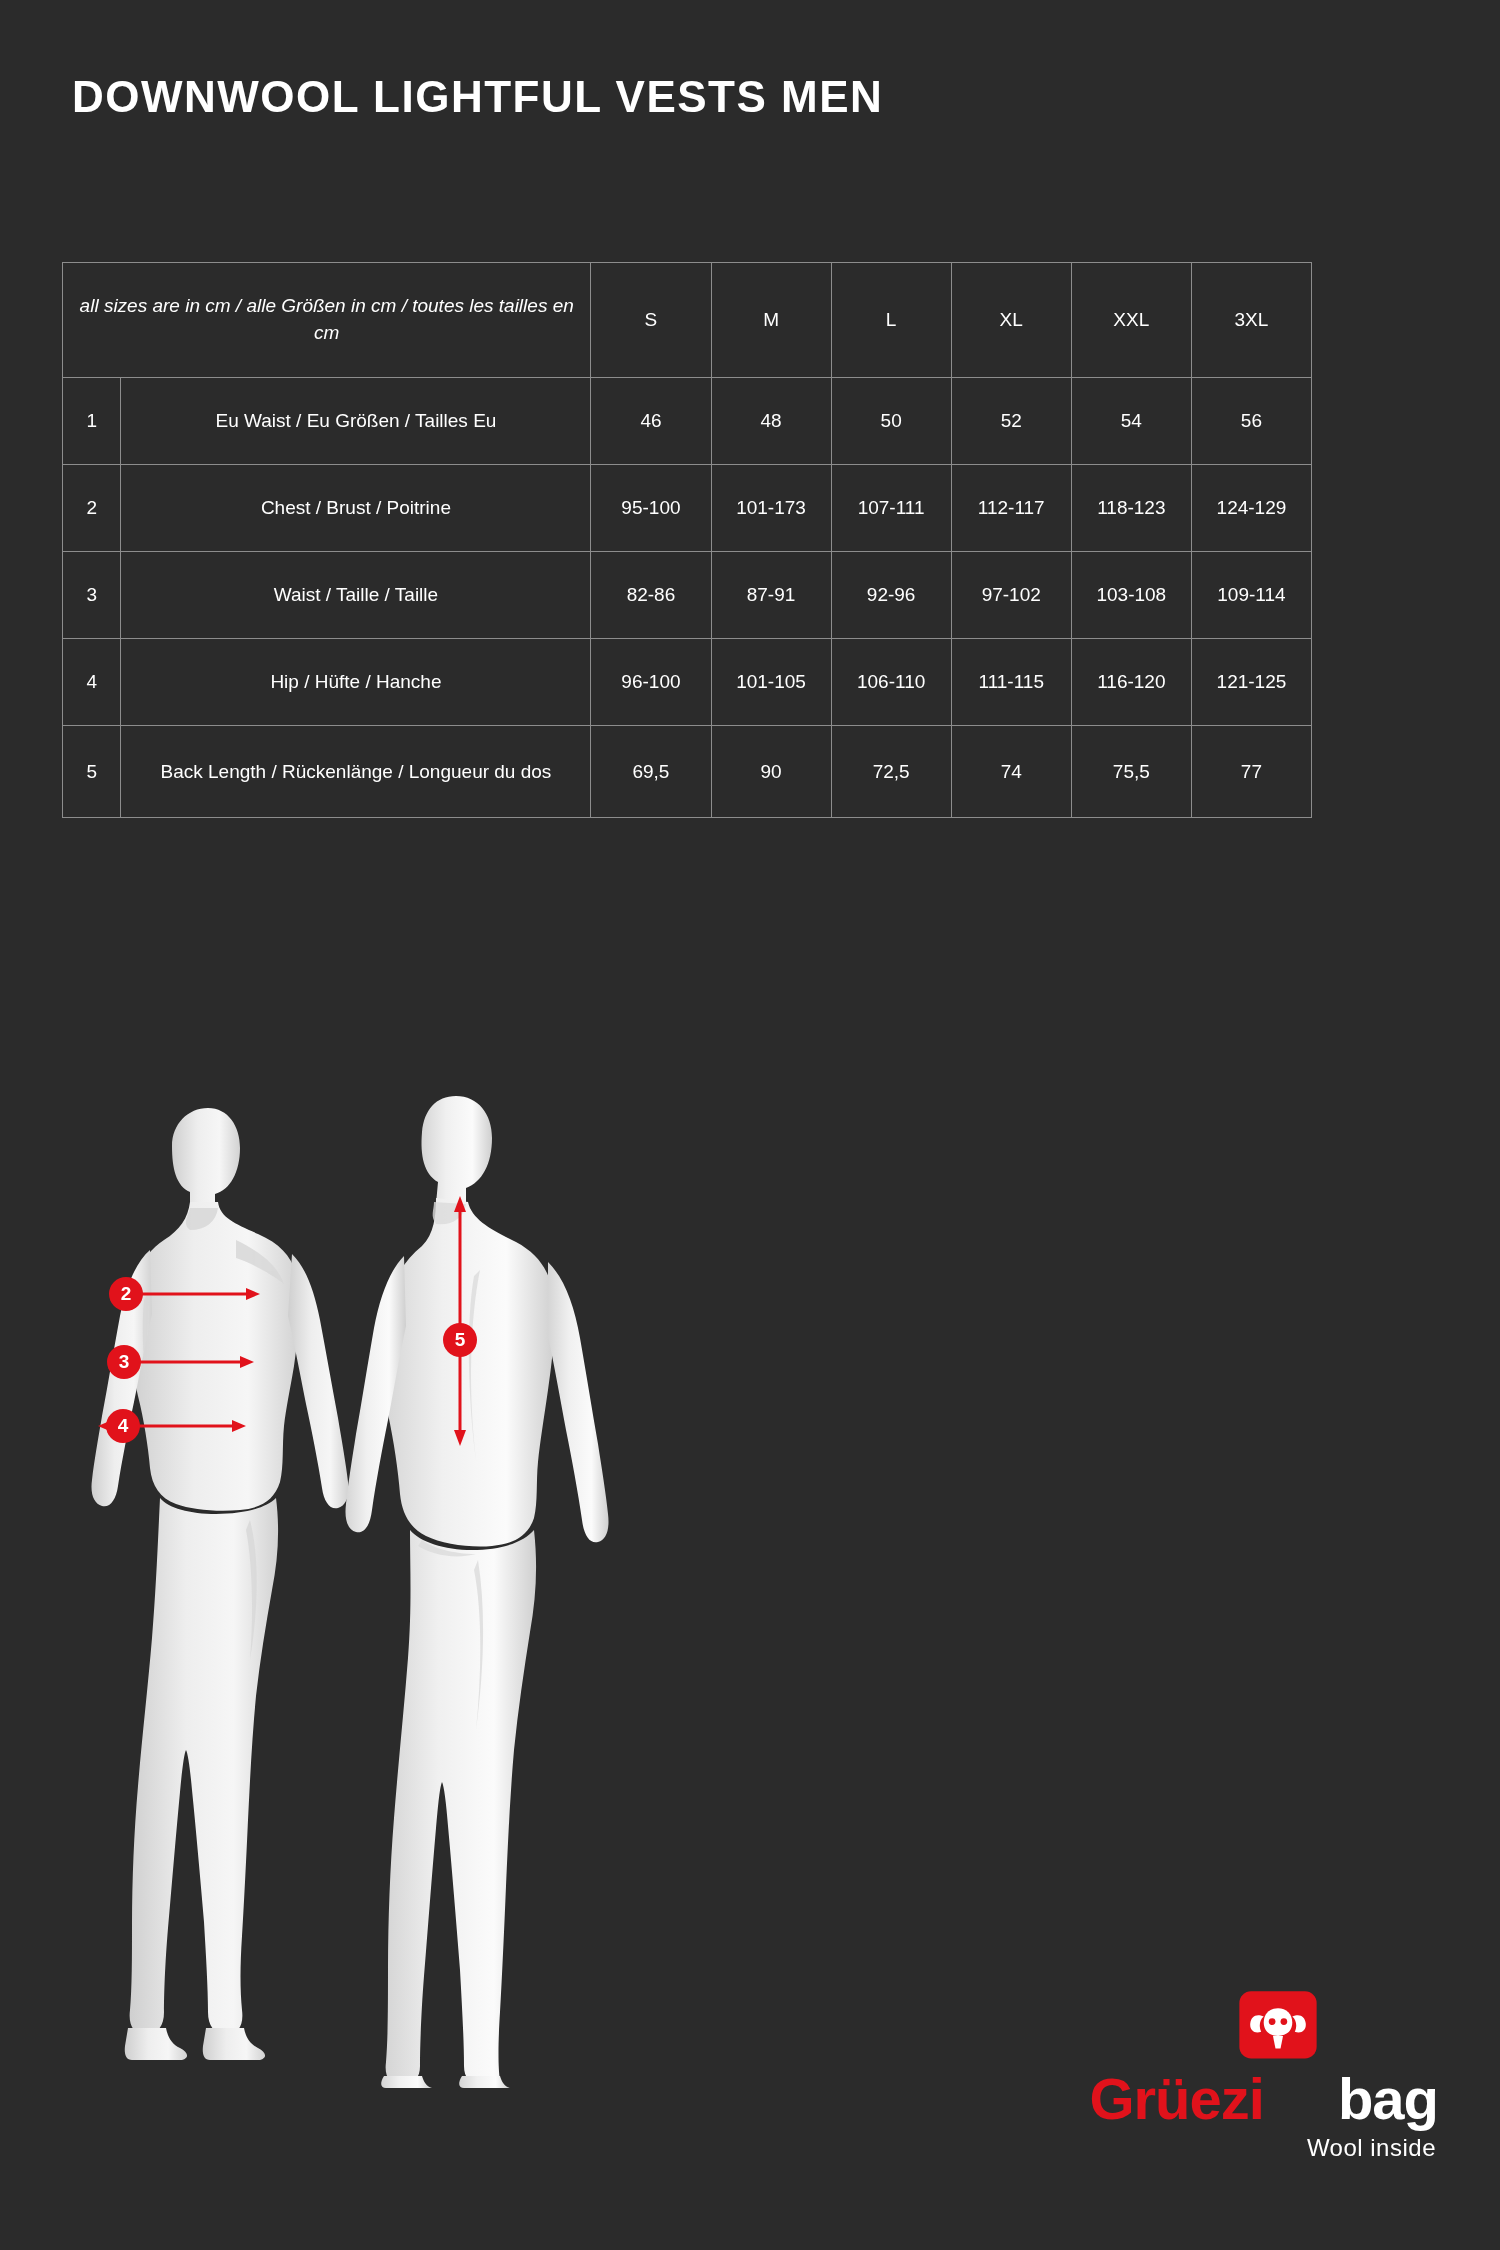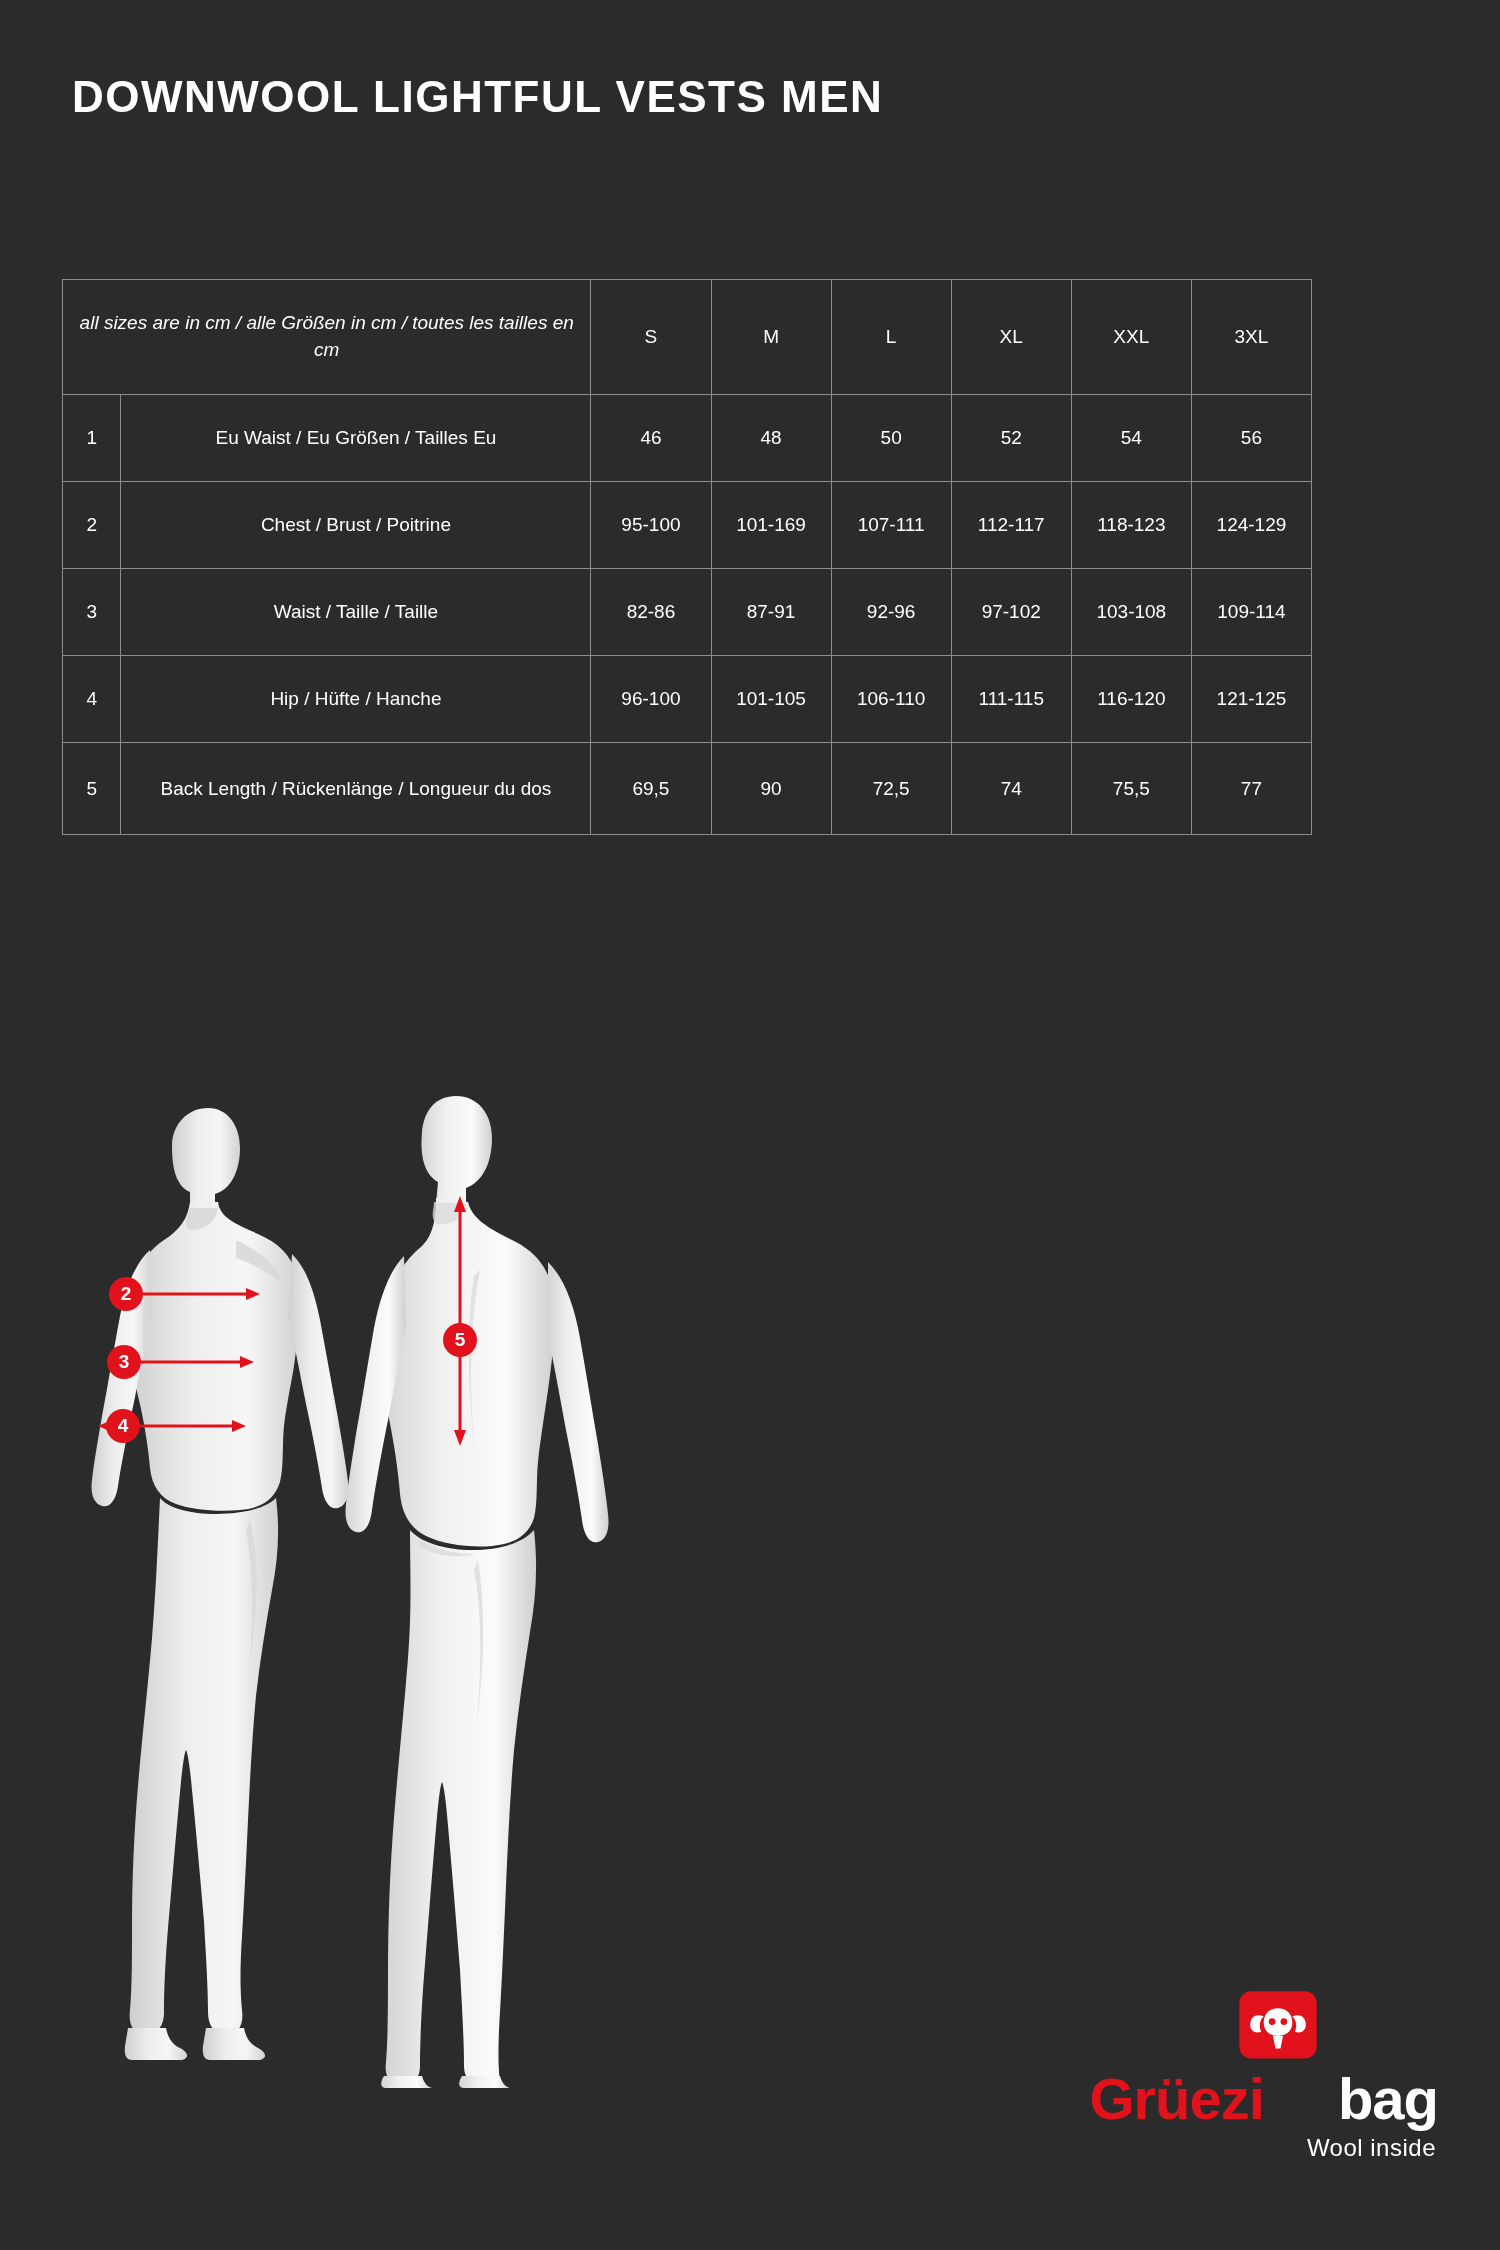--- a/index.html
+++ b/index.html
@@ -29,21 +29,21 @@
     font-weight: bold;
     letter-spacing: 1.5px;
     color: #ffffff;
     text-transform: uppercase;
   }
 
   
   .table-wrap {
     position: absolute;
     left: 62px;
-    top: 279px;
+    top: 262px;
     width: 1250px;
   }
   table.size-table {
     border-collapse: collapse;
     width: 1250px;
     table-layout: fixed;
   }
   table.size-table td, table.size-table th {
     border: 1px solid #8d8d8d;
     color: #ffffff;
@@ -184,21 +184,21 @@
           <td>50</td>
           <td>52</td>
           <td>54</td>
           <td>56</td>
         </tr>
 
         <tr class="data-row">
           <td class="num-cell">2</td>
           <td class="label-cell">Chest / Brust / Poitrine</td>
           <td>95-100</td>
-          <td>101-169</td>
+          <td>101-173</td>
           <td>107-111</td>
           <td>112-117</td>
           <td>118-123</td>
           <td>124-129</td>
         </tr>
 
         <tr class="data-row">
           <td class="num-cell">3</td>
           <td class="label-cell">Waist / Taille / Taille</td>
           <td>82-86</td>

